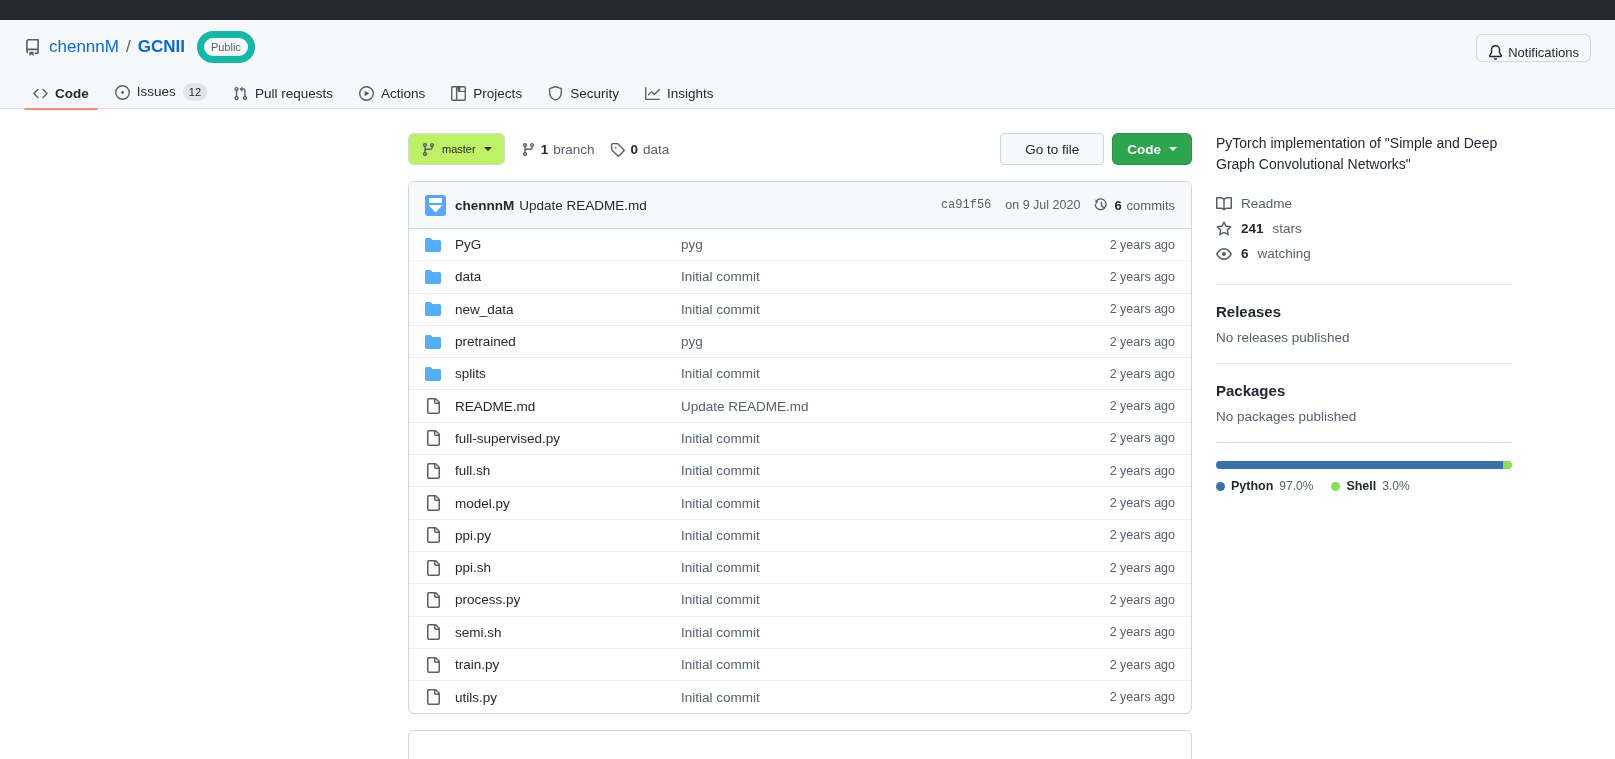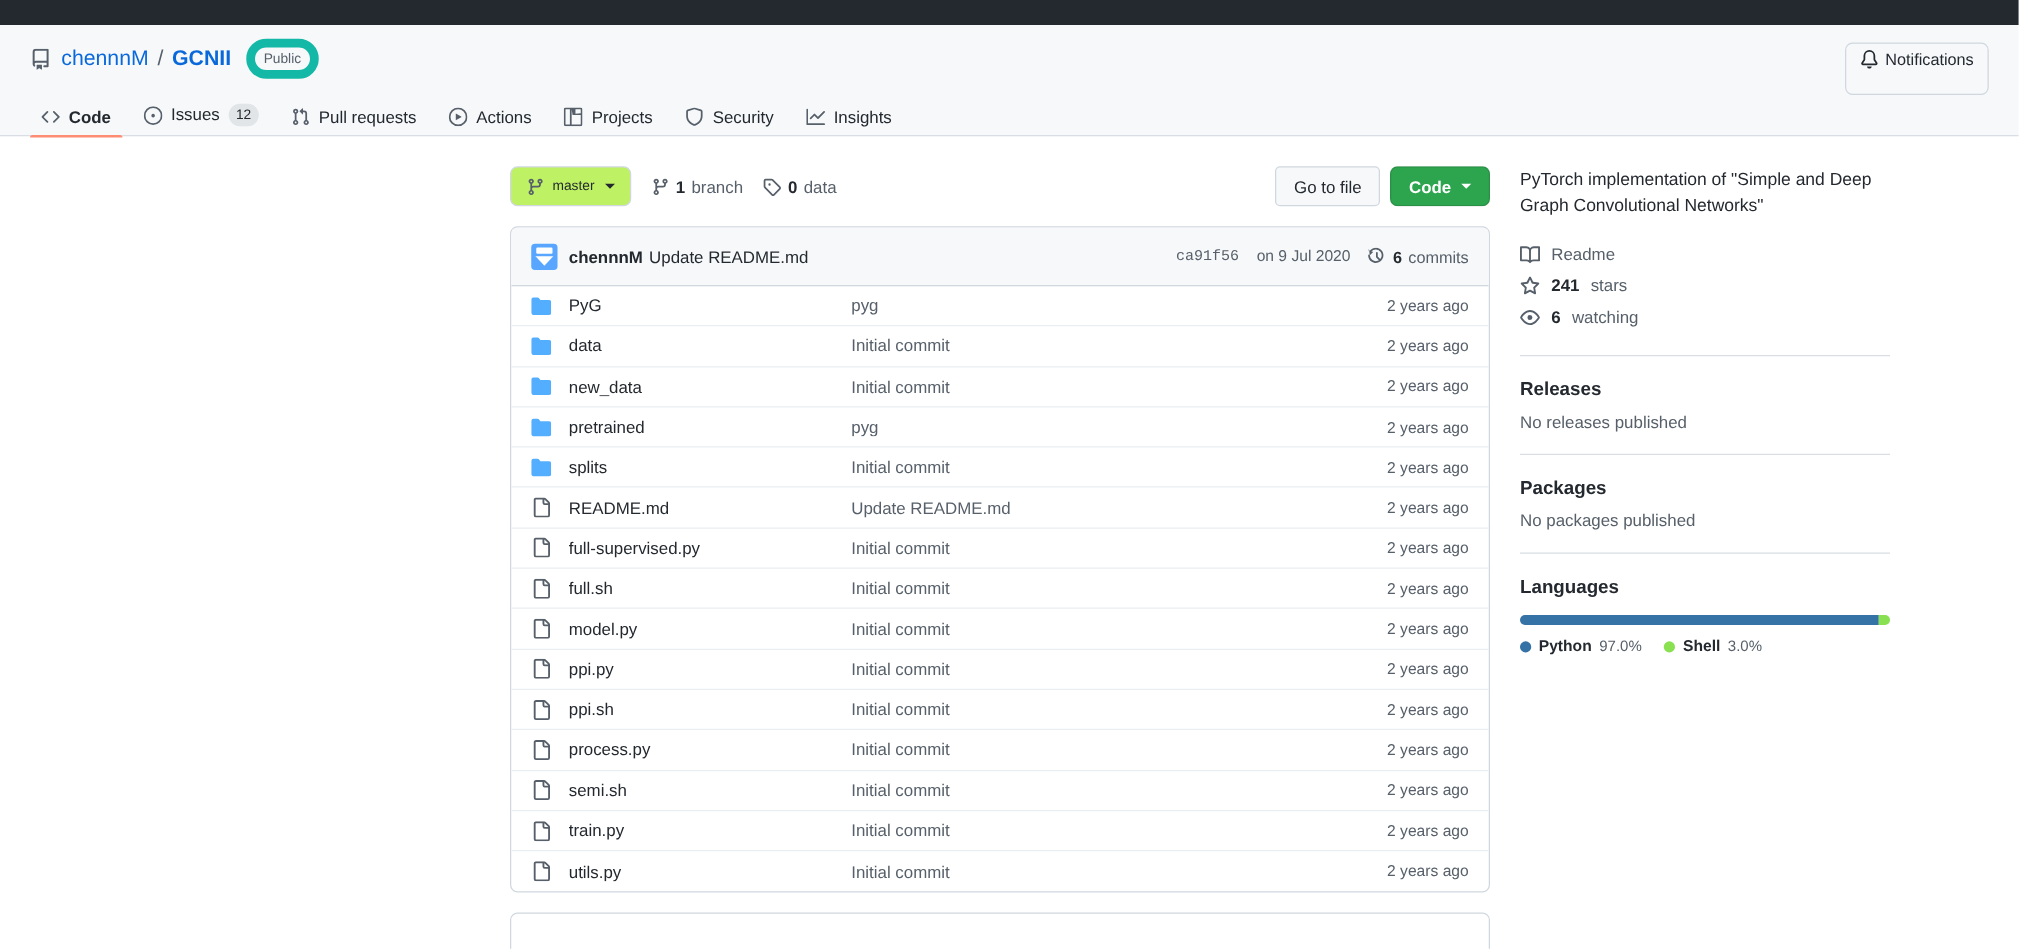--- a/index.html
+++ b/index.html
@@ -38,24 +38,24 @@
     border: 7px solid #14b8a6;
     border-radius: 2em;
     font-size: 11px;
     line-height: 16px;
     padding: 1px 7px;
     color: #57606a;
     background: transparent;
   }
   .notif-btn {
     position: absolute; right: 24px; top: 14px;
-    display: inline-flex; align-items: flex-end; gap: 5px;
+    display: inline-flex; align-items: flex-start; gap: 5px;
     border: 1px solid #d0d7de; border-radius: 6px;
     background: #f6f8fa;
-    padding: 20px 11px;
+    padding: 10px 11px;
     font-size: 13px; color: #24292f;
     height: 28px;
   }
   .notif-btn svg { width: 15px; height: 15px; fill: #24292f; }
 
   
   .nav-tabs { display: flex; align-items: flex-end; gap: 8px; height: 35px; }
   .tab {
     display: inline-flex; align-items: center; gap: 7px;
     padding: 0 9px 8px 9px;
@@ -94,21 +94,21 @@
   .caret.white { border-top-color: #ffffff; }
   .meta-link {
     display: inline-flex; align-items: center; gap: 5px;
     margin-left: 16px; font-size: 13.5px; color: #57606a;
   }
   .meta-link svg { width: 15px; height: 15px; fill: #57606a; }
   .meta-link b { color: #24292f; font-weight: 600; }
   .toolbar-right { margin-left: auto; display: flex; align-items: center; gap: 8px; }
   .btn-plain {
     border: 1px solid #d0d7de; border-radius: 4px; background: #f6f8fa;
-    height: 32px; padding: 0 14px; font-size: 13.5px; color: #24292f;
+    height: 32px; padding: 0 24px; font-size: 13.5px; color: #24292f;
     display: inline-flex; align-items: center; font-weight: 500;
   }
   .btn-green {
     background: #2da44e; border: 1px solid rgba(27,31,36,0.15); border-radius: 6px;
     height: 32px; padding: 0 14px; color: #fff; font-size: 13.5px; font-weight: 600;
     display: inline-flex; align-items: center; gap: 6px;
   }
 
   
   .file-box { border: 1px solid #d0d7de; border-radius: 6px; overflow: hidden; background:#fff; }
@@ -503,21 +503,20 @@
     <div class="side-h">Releases</div>
     <div class="empty-text">No releases published</div>
 
     <div class="side-divider"></div>
 
     <div class="side-h">Packages</div>
     <div class="empty-text">No packages published</div>
 
     <div class="side-divider"></div>
 
-    <div class="side-h">Languages</div>
     <div class="lang-bar" id="lang-bar">
         <span style="width: 97%; background: rgb(53, 114, 165);"></span>
         <span style="width: 3%; background: rgb(137, 224, 81);"></span>
       </div>
     <div class="lang-legend" id="lang-legend">
         <a class="lang-entry">
           <span class="dot" style="background:#3572A5"></span>
           <span class="lang-name">Python</span>
           <span class="lang-pct">97.0%</span>
         </a>

